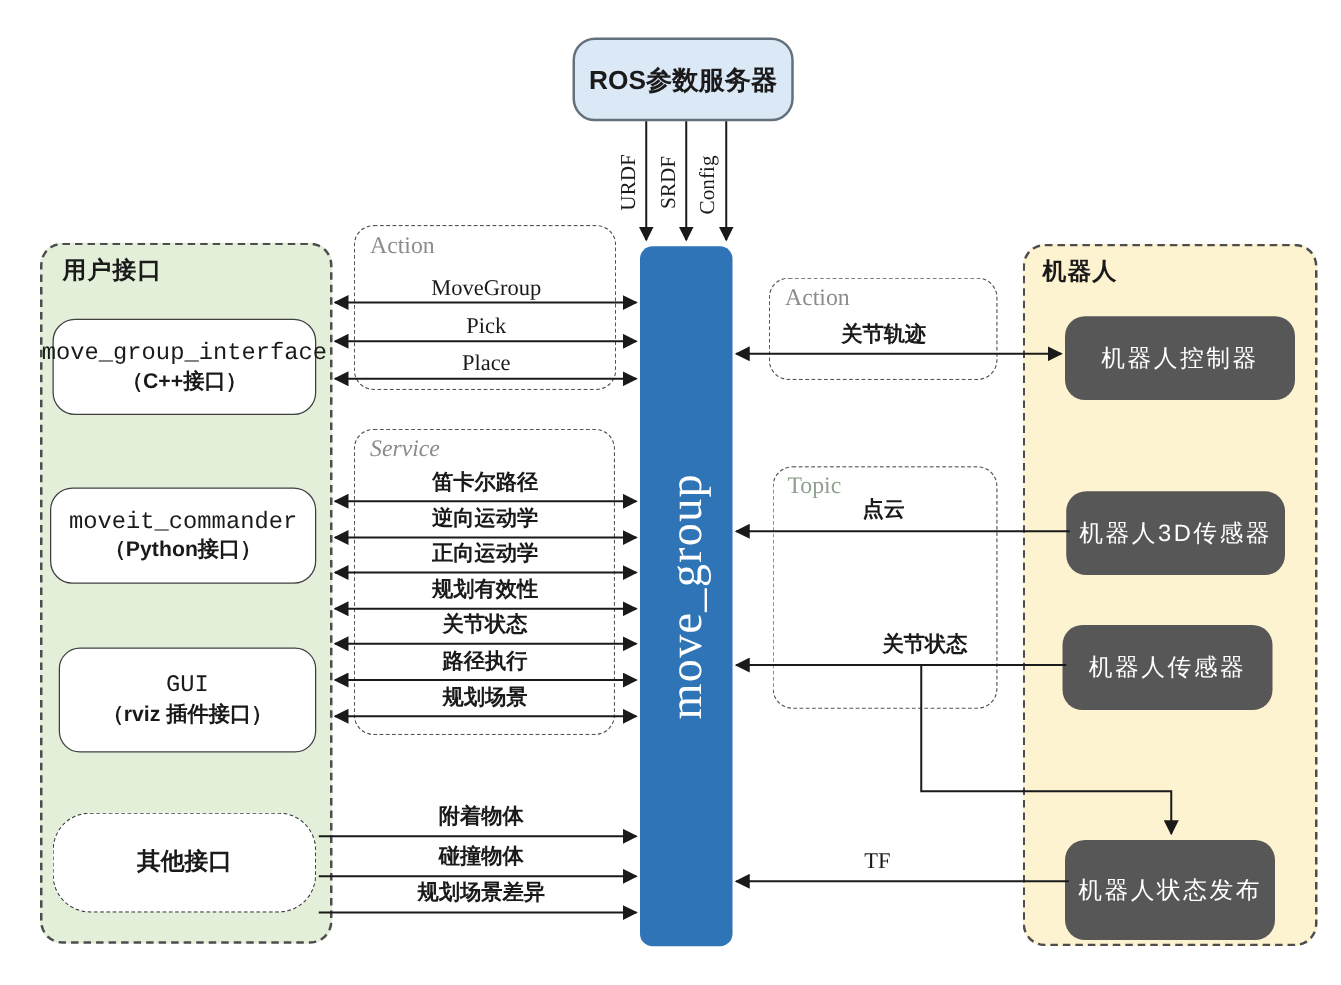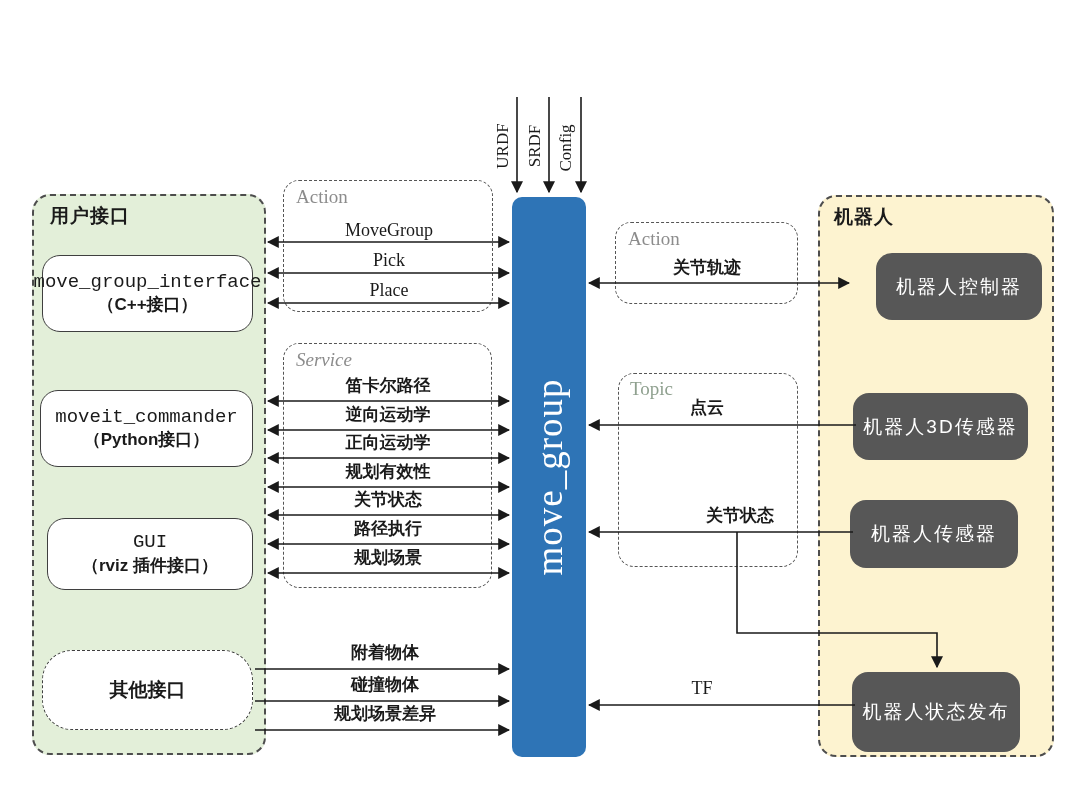--- a/index.html
+++ b/index.html
@@ -67,39 +67,42 @@
     <line x1="255" y1="701" x2="509" y2="701" stroke="#1a1a1a" stroke-width="1.6" marker-end="url(#ah)"></line>
     <line x1="255" y1="730" x2="509" y2="730" stroke="#1a1a1a" stroke-width="1.6" marker-end="url(#ah)"></line>
 
     <line x1="589" y1="283" x2="849" y2="283" stroke="#1a1a1a" stroke-width="1.6" marker-start="url(#ah)" marker-end="url(#ah)"></line>
     <line x1="589" y1="425" x2="856" y2="425" stroke="#1a1a1a" stroke-width="1.6" marker-start="url(#ah)"></line>
     <line x1="589" y1="532" x2="853" y2="532" stroke="#1a1a1a" stroke-width="1.6" marker-start="url(#ah)"></line>
     <polyline points="737,532 737,633 937,633 937,667" fill="none" stroke="#1a1a1a" stroke-width="1.6" marker-end="url(#ah)"></polyline>
     <line x1="589" y1="705" x2="855" y2="705" stroke="#1a1a1a" stroke-width="1.6" marker-start="url(#ah)"></line>
   </svg>
 
+  <div class="rosbox" style="left:458px;top:30px;width:177px;height:67px;">
+    <span>ROS参数服务器</span>
+  </div>
   <div class="vlabel" style="left:503px;top:146px;">URDF</div>
   <div class="vlabel" style="left:535px;top:146px;">SRDF</div>
   <div class="vlabel" style="left:566px;top:148px;">Config</div>
 
   <div class="mgbox" style="left:512px;top:197px;width:74px;height:560px;"></div>
   <div class="mgtext">move_group</div>
 
   <div class="panel panel-green" style="left:32px;top:194px;width:234px;height:561px;"></div>
   <div class="panel-title" style="left:50px;top:203px;">用户接口</div>
 
   <div class="wbox" style="left:42px;top:255px;width:211px;height:77px;">
     <div class="l1">move_group_interface</div>
     <div class="l2">（C++接口）</div>
   </div>
   <div class="wbox" style="left:40px;top:390px;width:213px;height:77px;">
     <div class="l1">moveit_commander</div>
     <div class="l2">（Python接口）</div>
   </div>
-  <div class="wbox" style="left:47px;top:518px;width:206px;height:72px;">
+  <div class="wbox" style="left:47px;top:518px;width:206px;height:84px;border-radius:17px;">
     <div class="l1">GUI</div>
     <div class="l2">（rviz 插件接口）</div>
   </div>
   <div class="wbox dashedb" style="left:42px;top:650px;width:211px;height:80px;">
     <div class="l2" style="font-size:19px;">其他接口</div>
   </div>
 
   <div class="gbox" style="left:283px;top:180px;width:210px;height:132px;"></div>
   <div class="gtitle" style="left:296px;top:186px;">Action</div>
   <div class="lbl lat" style="left:389px;top:220px;">MoveGroup</div>
@@ -127,21 +130,21 @@
   <div class="gbox" style="left:618px;top:373px;width:180px;height:194px;"></div>
   <div class="gtitle topic" style="left:630px;top:378px;">Topic</div>
   <div class="lbl cjk" style="left:707px;top:396px;">点云</div>
   <div class="lbl cjk" style="left:740px;top:504px;">关节状态</div>
 
   <div class="lbl lat" style="left:702px;top:678px;">TF</div>
 
   <div class="panel panel-yellow" style="left:818px;top:195px;width:236px;height:562px;"></div>
   <div class="panel-title" style="left:834px;top:204px;">机器人</div>
 
-  <div class="dbox" style="left:852px;top:253px;width:166px;height:67px;margin-left:24px;">
+  <div class="dbox" style="left:852px;top:253px;width:184px;height:67px;">
     <span>机器人控制器</span>
   </div>
   <div class="dbox" style="left:853px;top:393px;width:175px;height:67px;">
     <span>机器人3D传感器</span>
   </div>
   <div class="dbox" style="left:850px;top:500px;width:168px;height:68px;">
     <span>机器人传感器</span>
   </div>
   <div class="dbox" style="left:852px;top:672px;width:168px;height:80px;">
     <span>机器人状态发布</span>

